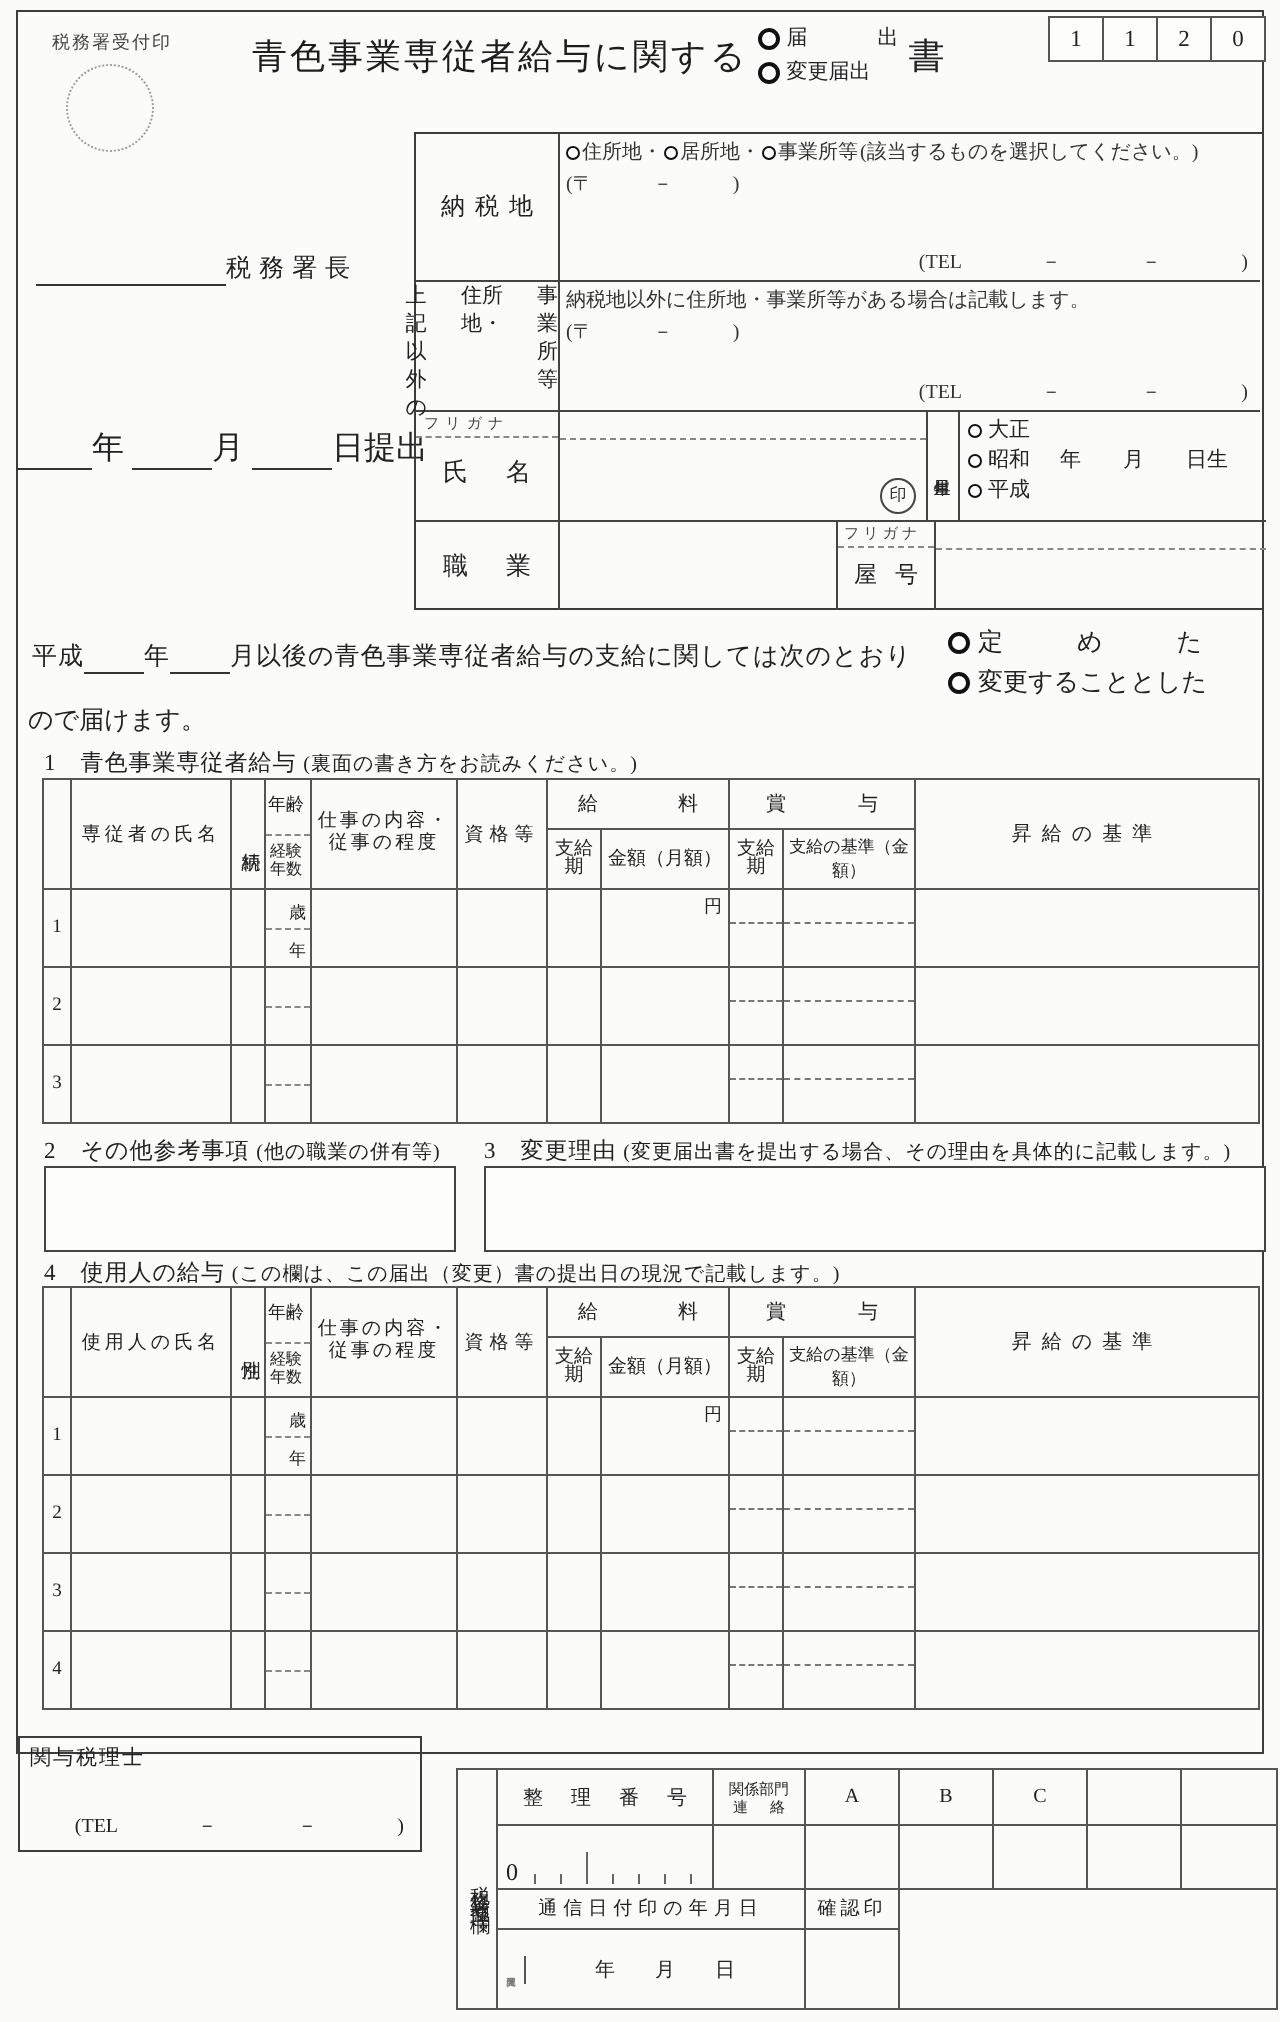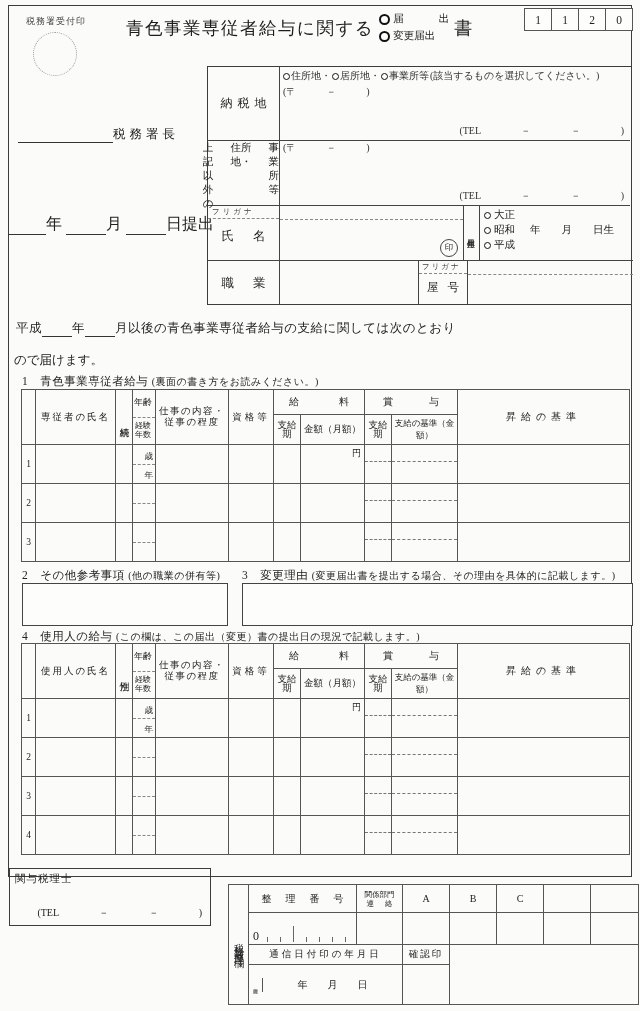--- a/index.html
+++ b/index.html
@@ -141,20 +141,21 @@
       <div class="smalltext" style="padding:0 3px;">(〒　　　－　　　)</div>
       <div class="telline" style="position:absolute;right:6px;bottom:2px;">(TEL　　　　－　　　　－　　　　)</div>
     </div>
 
     <div class="icell" style="left:0;top:74px;width:72px;height:65px;font-size:10.5px;display:flex;flex-direction:row;justify-content:flex-end;gap:17px;padding-left:5px;">
       <span>上記以外の</span>
       <span>住所地・</span>
       <span>事業所等</span>
     </div>
     <div class="icell" style="left:72px;top:74px;width:350px;height:65px;border-right:none;">
+      <div class="smalltext" style="padding:2px 3px;">納税地以外に住所地・事業所等がある場合は記載します。</div>
       <div class="smalltext" style="padding:0 3px;">(〒　　　－　　　)</div>
       <div class="telline" style="position:absolute;right:6px;bottom:2px;">(TEL　　　　－　　　　－　　　　)</div>
     </div>
 
     <div class="icell" style="left:0;top:139px;width:72px;height:55px;">
       <div style="font-size:7.5px;letter-spacing:3px;padding:1px 0 1px 4px;border-bottom:1px dashed #888;color:#444;">フリガナ</div>
       <div style="display:flex;align-items:center;justify-content:center;height:34px;">
           <span class="jl" style="width:44px;font-size:12.5px;">氏名</span>
         </div>
     </div>
@@ -191,20 +192,30 @@
           <span class="jl" style="width:32px;font-size:11.5px;">屋号</span>
         </div>
     </div>
     <div class="icell" style="left:260px;top:194px;width:165px;height:44px;border-right:none;border-bottom:none;">
       <div class="dashline" style="position:absolute;left:0;right:0;top:13px;"></div>
     </div>
   </div>
 
   <div class="abs para1">
     <span>平成</span><span class="blank" style="width:30px"></span><span>年</span><span class="blank" style="width:30px"></span><span>月以後の青色事業専従者給与の支給に関しては次のとおり</span>
+  </div>
+  <div class="abs decl-opts">
+    <div class="optline">
+      <span class="radio"></span>
+      <span class="jl" style="width:112px">定めた</span>
+    </div>
+    <div class="optline">
+      <span class="radio"></span>
+      <span>変更することとした</span>
+    </div>
   </div>
   <div class="abs para2">ので届けます。</div>
 
   <div class="abs sect" style="left:22px;top:374px;">
     <span>1</span>　<span>青色事業専従者給与</span>
     <span class="note">(裏面の書き方をお読みください。)</span>
   </div>
 
   <table class="dt abs" style="left:21px;top:389px;">
     <colgroup>

